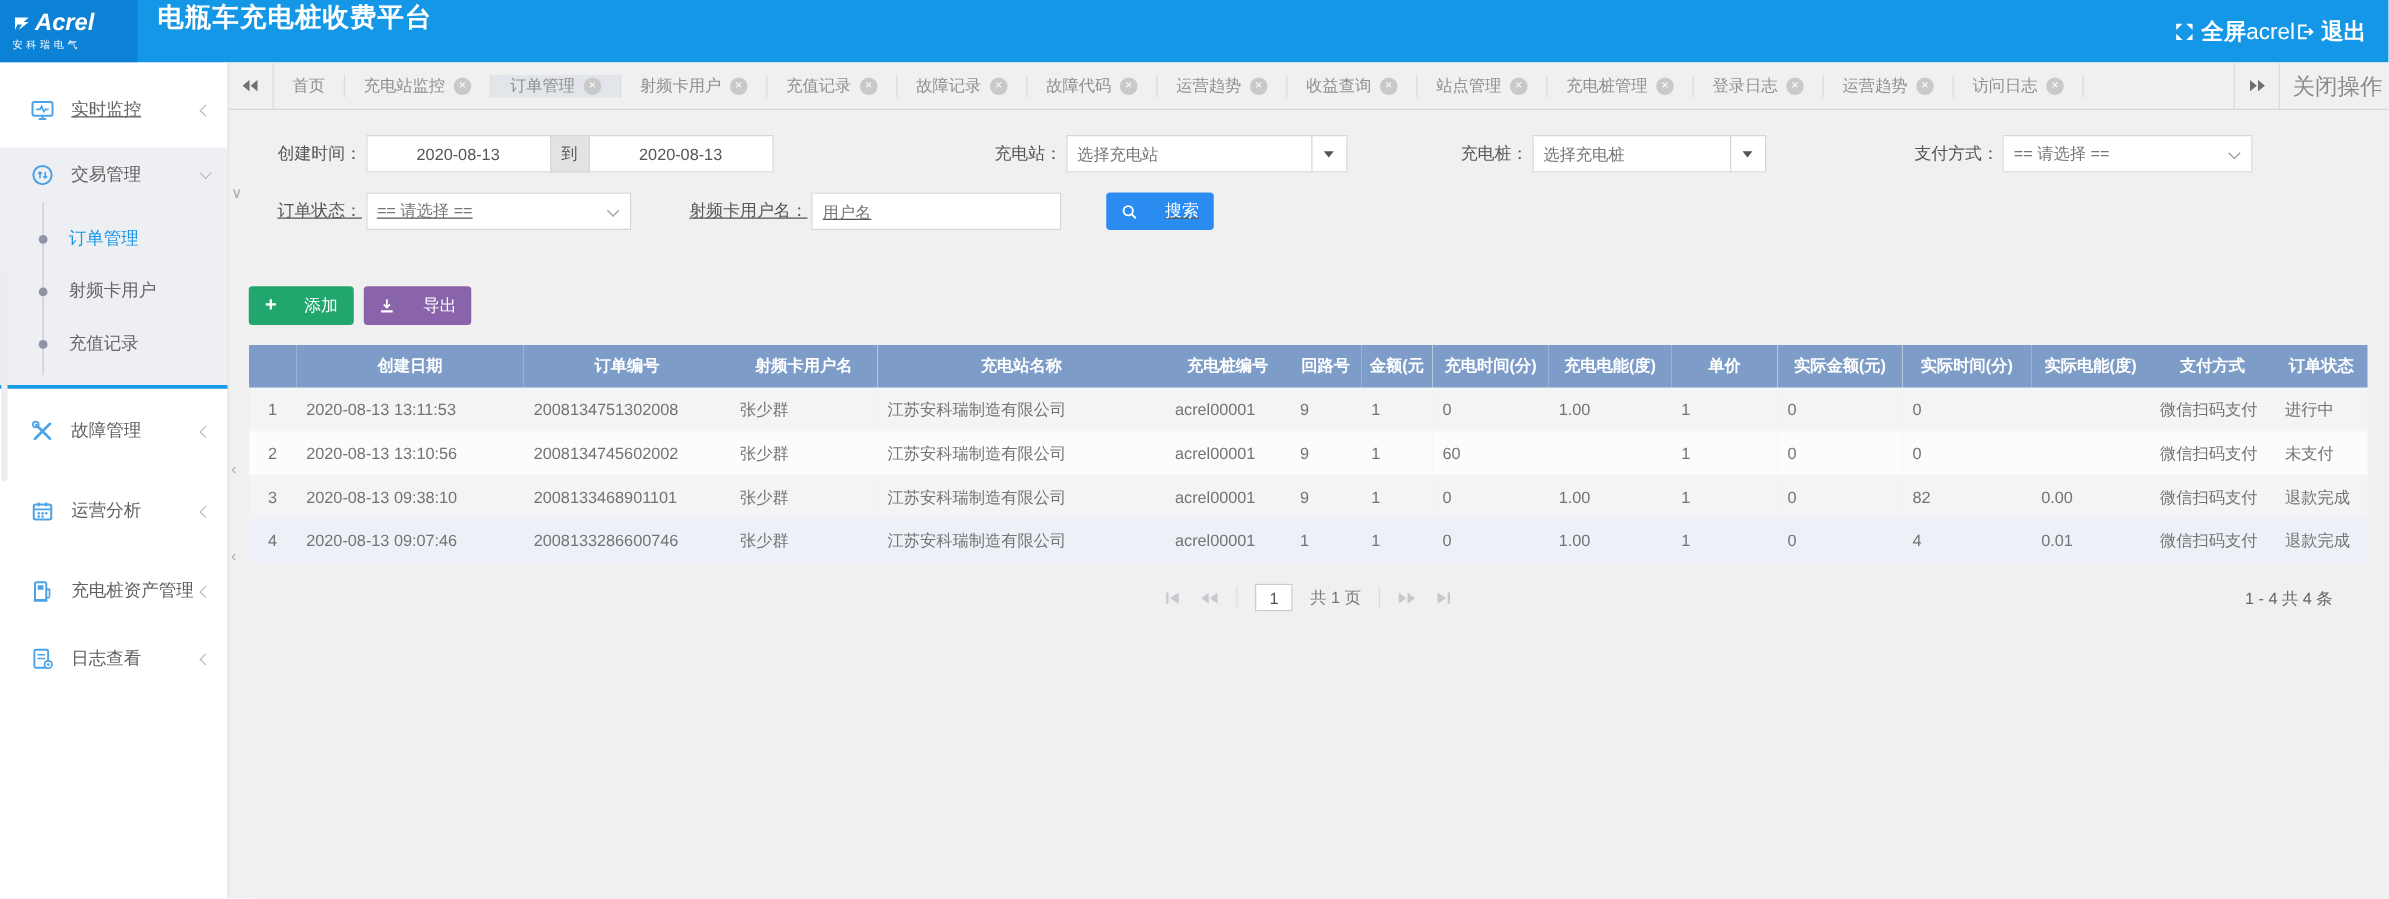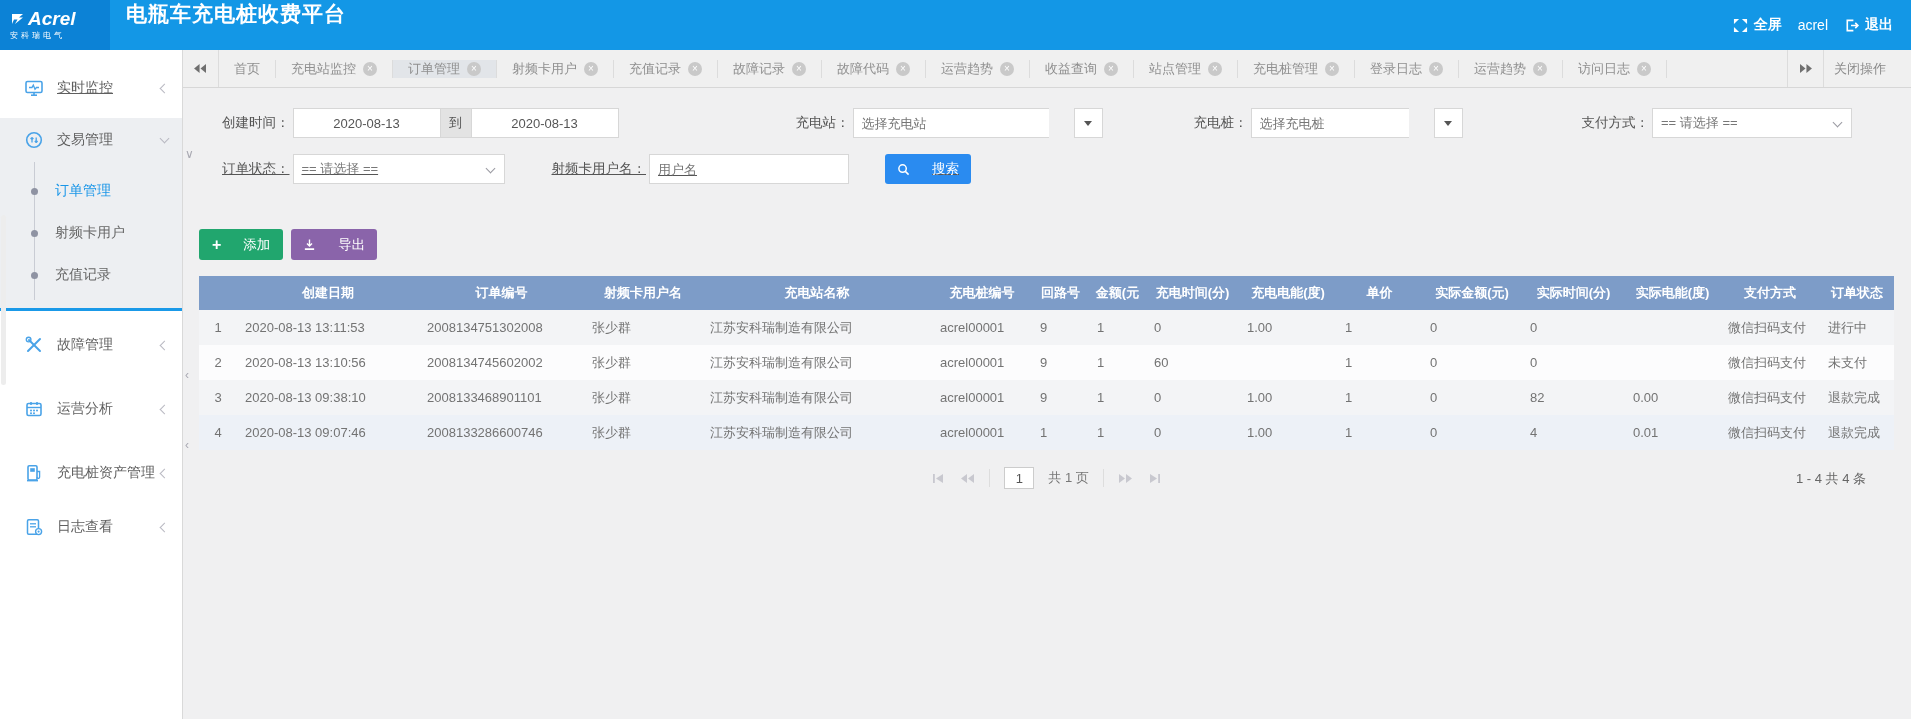--- a/index.html
+++ b/index.html
@@ -7,21 +7,21 @@
   body { font-family:"Liberation Sans","DejaVu Sans",sans-serif; }
   .app { position:relative; width:1911px; height:719px; background:#fff; overflow:hidden; }
 
   
   .topbar { height:50px; background:#1397e6; display:flex; }
   .logo { width:110px; height:50px; background:#0c82d6; display:flex; flex-direction:column; justify-content:center; padding-left:10px; flex:none; }
   .logo-row { display:flex; align-items:center; gap:2px; }
   .logo-acrel { color:#fff; font-style:italic; font-weight:bold; font-size:19px; line-height:19px; }
   .logo-sub { color:#fff; font-size:8px; letter-spacing:3px; margin-top:2px; white-space:nowrap; }
   .app-title { color:#fff; font-size:21px; font-weight:bold; margin-left:16px; letter-spacing:1px; }
-  .topbar-right { margin-left:auto; display:flex; align-items:center; gap:16px; color:#fff; font-size:14px; padding-right:18px; }
+  .topbar-right { margin-left:auto; display:flex; align-items:center; color:#fff; font-size:18px; padding-right:18px; }
   .top-link { display:flex; align-items:center; gap:6px; cursor:pointer; font-weight:bold; }
   .top-user { font-weight:normal; }
 
   
   .main { display:flex; height:669px; }
   .sidebar { width:183px; flex:none; background:#fff; border-right:1px solid #d9d9d9; position:relative; }
   .content { flex:1; background:#f0f0f1; position:relative; overflow:hidden; }
 
   
   .sgroup { height:44px; display:flex; align-items:center; padding:0 14px 0 24px; color:#5f5f5f; font-size:14px; cursor:pointer; position:relative; }
@@ -45,31 +45,31 @@
 
   
   .tabbar { height:38px; background:#f0f0f0; border-bottom:1px solid #d7d7d7; display:flex; align-items:stretch; }
   .tab-scroll { width:36px; display:flex; align-items:center; justify-content:center; border-right:1px solid #dcdcdc; cursor:pointer; flex:none; }
   .tab-scroll.right { border-right:none; border-left:1px solid #dcdcdc; }
   .tabs-strip { display:flex; align-items:center; }
   .tab { padding:0 15px; display:flex; align-items:center; gap:7px; border-right:1px solid #dcdcdc; color:#8f8f8f; font-size:13px; cursor:pointer; white-space:nowrap; }
   .tab.active { background:#e2e5e9; }
   .tab-close { width:14px; height:14px; border-radius:50%; background:#c9c9c9; color:#fff; font-size:10px; line-height:14px; text-align:center; cursor:pointer; flex:none; }
   .tab-spacer { flex:1; }
-  .tab-closemenu { width:88px; display:flex; align-items:center; padding-left:10px; border-left:1px solid #dcdcdc; color:#8a8a8a; font-size:13px; cursor:pointer; white-space:nowrap; overflow:hidden; }
+  .tab-closemenu { width:88px; display:flex; align-items:center; padding-left:10px; border-left:1px solid #dcdcdc; color:#8a8a8a; font-size:18px; cursor:pointer; white-space:nowrap; overflow:hidden; }
 
   
   .filters { padding:20px 0 0 39px; font-size:13.5px; color:#555; }
   .f-row { display:flex; align-items:center; height:30px; }
   .f-row2 { margin-top:16px;text-decoration:underline; }
   .f-label { white-space:nowrap; margin-right:3px; }
   .f-input { height:30px; border:1px solid #d7d7d7; background:#fff; font-size:13px; color:#555; font-family:inherit; padding:0 8px; outline:none; }
   .f-date { width:148px; text-align:center; }
   .to-box { width:32px; height:30px; background:#e3e3e3; border:1px solid #d7d7d7; margin:0 -1px; display:flex; align-items:center; justify-content:center; font-size:13px; color:#555; z-index:1; }
-  .combo { display:flex; align-items:stretch;gap:25px; }
+  .combo { display:flex; align-items:stretch; }
   .combo .f-input { border-right:none; }
   .combo-btn { width:29px; height:30px; background:#fff; border:1px solid #d7d7d7; display:flex; align-items:center; justify-content:center; cursor:pointer; }
   .caret { width:0; height:0; border:4px solid transparent; border-top:5px solid #555; margin-top:5px; }
   .pseudo-select { height:30px; background:#fff; border:1px solid #d7d7d7; position:relative; display:flex; align-items:center; padding:0 26px 0 8px; color:#777; cursor:pointer; font-size:13px; }
   .pseudo-select .schev { position:absolute; right:10px; top:10px; width:7px; height:7px; border-right:1.5px solid #9a9aa2; border-bottom:1.5px solid #9a9aa2; transform:rotate(45deg); }
   .sel-status { width:212px; } .sel-pay { width:200px; }
   .ml-station { margin-left:177px; } .ml-pile { margin-left:91px; } .ml-pay { margin-left:119px; }
   .ml-user { margin-left:47px; } .in-user { width:200px; }
   .btn { border:none; border-radius:3px; color:#fff; font-size:13.5px; font-family:inherit; display:inline-flex; align-items:center; gap:22px; cursor:pointer; }
   .btn-search { height:30px; padding:0 12px; background:#2a8bf0; margin-left:36px; }

